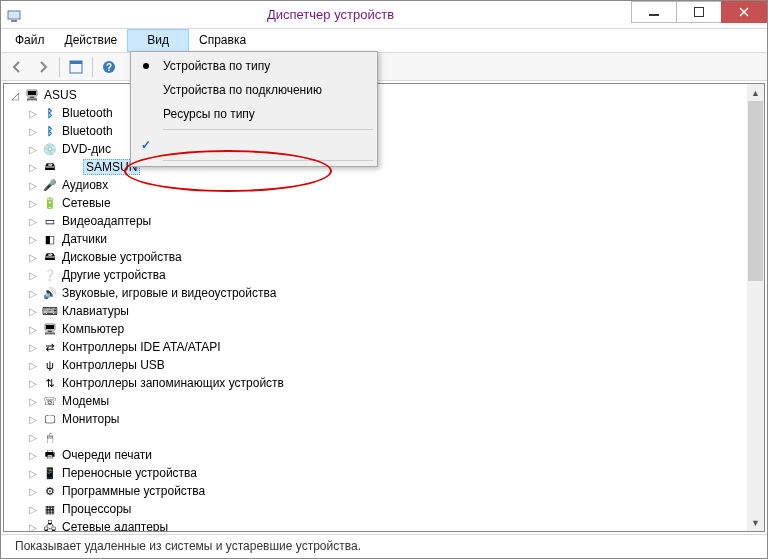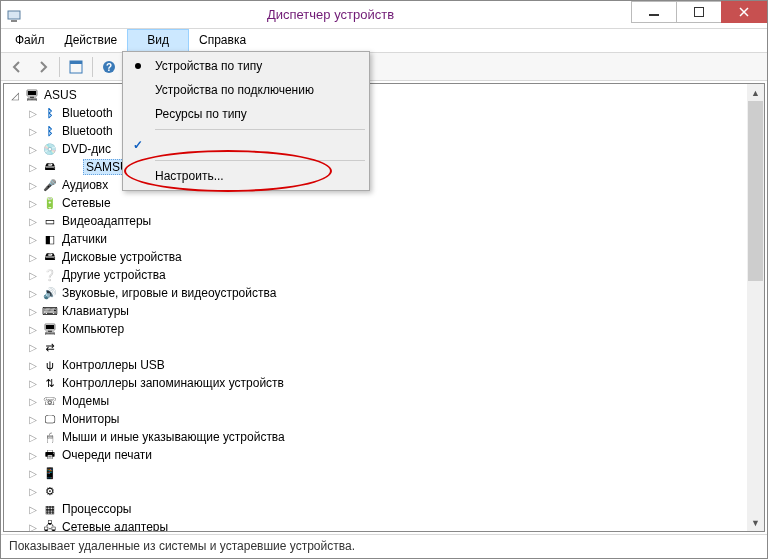--- a/index.html
+++ b/index.html
@@ -20,26 +20,26 @@
   .content { flex: 1; position: relative; border: 1px solid #888; margin: 2px; overflow: hidden; }
   .tree-scroll { position: absolute; top: 0; left: 0; right: 17px; bottom: 0; overflow: hidden; padding: 2px 0; }
   .vscroll { position: absolute; top: 0; right: 0; width: 17px; bottom: 0; background: #f0f0f0; }
   .vscroll-up, .vscroll-down { height: 17px; display: flex; align-items: center; justify-content: center; color: #555; font-size: 9px; }
   .vscroll-thumb { position: absolute; top: 17px; width: 15px; left: 1px; height: 180px; background: #cdcdcd; }
   .tree-node { display: flex; align-items: center; height: 18px; padding-left: 4px; white-space: nowrap; }
   .tree-node .expander { width: 14px; text-align: center; color: #666; font-size: 10px; cursor: default; }
   .tree-node .icon { width: 16px; height: 16px; margin: 0 2px; display: inline-flex; align-items: center; justify-content: center; }
   .tree-node .label { padding: 0 2px; }
   .tree-children { padding-left: 18px; }
-  .dropdown { position: absolute; top: 51px; left: 122px; width: 248px; background: #f0f0f0; border: 1px solid #aaa; box-shadow: 2px 2px 5px rgba(0,0,0,0.25); z-index: 10; padding: 2px 2px; }
+  .dropdown { position: absolute; top: 51px; left: 130px; width: 248px; background: #f0f0f0; border: 1px solid #aaa; box-shadow: 2px 2px 5px rgba(0,0,0,0.25); z-index: 10; padding: 2px 2px; }
   .dropdown-item { display: flex; align-items: center; height: 24px; }
   .dd-check { width: 26px; display: flex; align-items: center; justify-content: center; font-size: 12px; }
   .dd-label { flex: 1; padding: 0 4px; }
   .dd-sep { height: 1px; background: #ccc; margin: 3px 2px 3px 30px; }
-  .statusbar { height: 24px; border-top: 1px solid #d9d9d9; padding: 4px 8px; font-size: 12px; color: #333; }
+  .statusbar { height: 24px; border-top: 1px solid #d9d9d9; padding: 4px 14px; font-size: 12px; color: #333; }
   .ellipse-highlight { position: absolute; border: 2px solid #d60000; border-radius: 50%; pointer-events: none; z-index: 20; }
   svg { display: block; }
 </style>
 </head>
 <body>
 
 <div class="window">
 
   <div class="titlebar">
     <span class="titlebar-icon">
@@ -171,20 +171,21 @@
             <span class="label">Клавиатуры</span>
           </div>
           <div class="tree-node">
             <span class="expander" style="color: rgb(153, 153, 153);">▷</span>
             <span class="icon" style="font-size: 11px;">🖥</span>
             <span class="label">Компьютер</span>
           </div>
           <div class="tree-node">
             <span class="expander" style="color: rgb(153, 153, 153);">▷</span>
             <span class="icon" style="font-size: 11px;">⇄</span>
+            <span class="label">Контроллеры IDE ATA/ATAPI</span>
           </div>
           <div class="tree-node">
             <span class="expander" style="color: rgb(153, 153, 153);">▷</span>
             <span class="icon" style="font-size: 11px;">ψ</span>
             <span class="label">Контроллеры USB</span>
           </div>
           <div class="tree-node">
             <span class="expander" style="color: rgb(153, 153, 153);">▷</span>
             <span class="icon" style="font-size: 11px;">⇅</span>
             <span class="label">Контроллеры запоминающих устройств</span>
@@ -195,34 +196,35 @@
             <span class="label">Модемы</span>
           </div>
           <div class="tree-node">
             <span class="expander" style="color: rgb(153, 153, 153);">▷</span>
             <span class="icon" style="font-size: 11px;">🖵</span>
             <span class="label">Мониторы</span>
           </div>
           <div class="tree-node">
             <span class="expander" style="color: rgb(153, 153, 153);">▷</span>
             <span class="icon" style="font-size: 11px;">🖱</span>
-            <span class="label">Мыши и иные указывающие устройства</span>
           </div>
           <div class="tree-node">
             <span class="expander" style="color: rgb(153, 153, 153);">▷</span>
             <span class="icon" style="font-size: 11px;">🖶</span>
             <span class="label">Очереди печати</span>
           </div>
           <div class="tree-node">
             <span class="expander" style="color: rgb(153, 153, 153);">▷</span>
             <span class="icon" style="font-size: 11px;">📱</span>
+            <span class="label">Переносные устройства</span>
           </div>
           <div class="tree-node">
             <span class="expander" style="color: rgb(153, 153, 153);">▷</span>
             <span class="icon" style="font-size: 11px;">⚙</span>
+            <span class="label">Программные устройства</span>
           </div>
           <div class="tree-node">
             <span class="expander" style="color: rgb(153, 153, 153);">▷</span>
             <span class="icon" style="font-size: 11px;">▦</span>
             <span class="label">Процессоры</span>
           </div>
           <div class="tree-node">
             <span class="expander" style="color: rgb(153, 153, 153);">▷</span>
             <span class="icon" style="font-size: 11px;">🖧</span>
             <span class="label">Сетевые адаптеры</span>
@@ -257,19 +259,15 @@
       <div class="dd-check"></div>
       <div class="dd-label">Ресурсы по типу</div>
     </div>
     <div class="dd-sep"></div>
     <div class="dropdown-item">
       <div class="dd-check">
         <span style="color:#1060c0;font-weight:bold">✓</span>
       </div>
     </div>
     <div class="dd-sep"></div>
-    <div class="dropdown-item">
-      <div class="dd-check"></div>
-      <div class="dd-label">Настроить...</div>
-    </div>
   </div>
 
 <div class="ellipse-highlight" style="left:124px; top:150px; width:208px; height:42px;"></div>
 
 </body></html>

